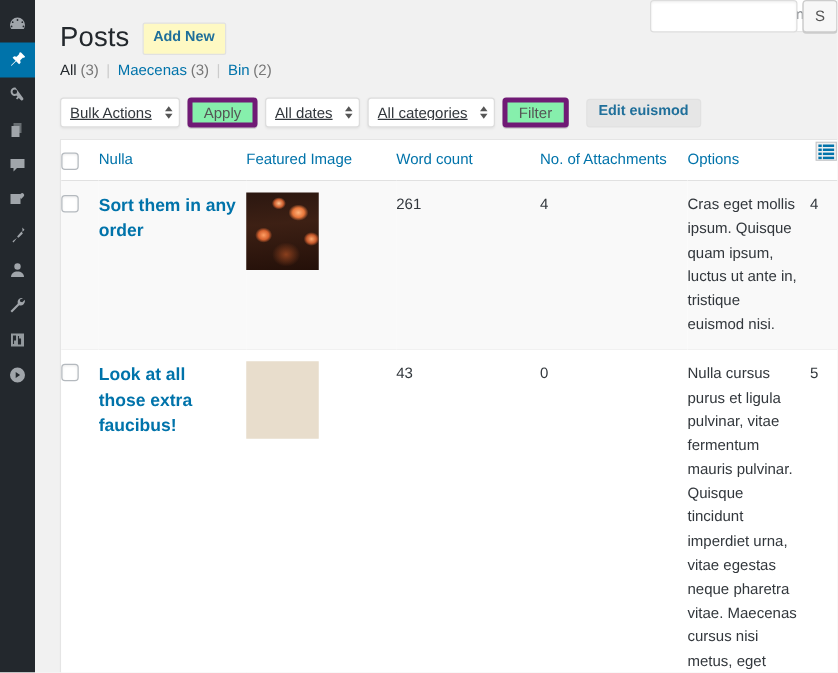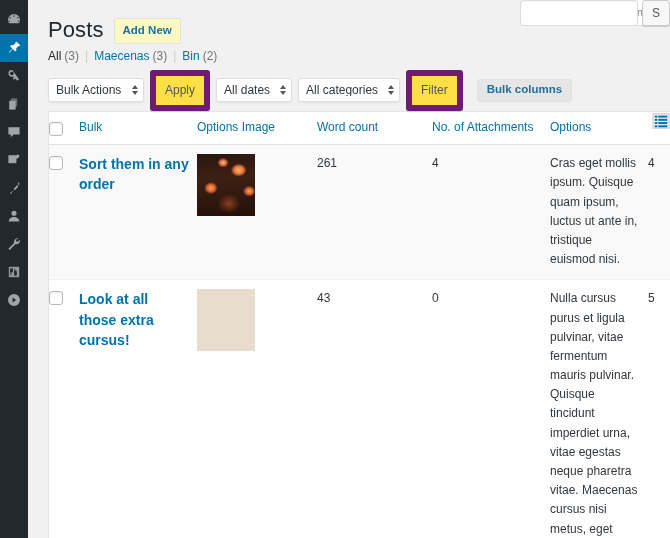--- a/index.html
+++ b/index.html
@@ -141,45 +141,46 @@
     border: 1px solid #ddd;
     border-radius: 3px;
     color: #32373c;
     font-size: 12px;
     font-family: "Liberation Sans", sans-serif;
     height: 24px;
     line-height: 1;
     padding: 0 20px 0 7px;
     box-shadow: 0 1px 2px rgba(0,0,0,.06);
     cursor: pointer;
+    text-decoration: underline;
   }
   .select-wrap { position: relative; display: inline-flex; }
   .select-wrap .sel-arrows {
     position: absolute; right: 6px; top: 50%;
     transform: translateY(-50%);
     pointer-events: none;
     display: flex; flex-direction: column; gap: 2px;
   }
   .sel-arrows i {
     display: block; width: 0; height: 0;
     border-left: 3.5px solid transparent;
     border-right: 3.5px solid transparent;
   }
   .sel-arrows i.up { border-bottom: 4px solid #555; }
   .sel-arrows i.dn { border-top: 4px solid #555; }
 
   button.wp-button {
-    background: #fde047;
-    border: 6px solid #701a75;
+    background: #86efac;
+    border: 4px solid #701a75;
     border-radius: 3px;
     box-shadow: 0 1px 0 #ccc;
     color: #555;
     font-size: 12px;
     font-family: "Liberation Sans", sans-serif;
-    height: 41px;
+    height: 24px;
     line-height: 1;
     padding: 0 9px;
     cursor: pointer;
     white-space: nowrap;
   }
   button.edit-columns-btn {
     background: #e6e6e6;
     border: 1px solid #e1e1e1;
     box-shadow: none;
     color: #1f6f9a;
@@ -501,21 +502,21 @@
           <select class="wp-select">
             <option>All categories</option>
           </select>
           <span class="sel-arrows">
               <i class="up"></i>
               <i class="dn"></i>
             </span>
         </span>
 
         <button class="wp-button">Filter</button>
-        <button class="wp-button edit-columns-btn">Bulk columns</button>
+        <button class="wp-button edit-columns-btn">Edit euismod</button>
 
         <div class="view-switch">
           <span class="list-view-icon">
             <svg width="18" height="18" viewBox="0 0 20 20">
               <rect x="1" y="2" width="18" height="16" fill="#f1f1f1" stroke="#c3c4c7" stroke-width="1"></rect>
               <rect x="3" y="4" width="3" height="2.2" fill="#0073aa"></rect>
               <rect x="7" y="4" width="10" height="2.2" fill="#0073aa"></rect>
               <rect x="3" y="7.6" width="3" height="2.2" fill="#0073aa"></rect>
               <rect x="7" y="7.6" width="10" height="2.2" fill="#0073aa"></rect>
               <rect x="3" y="11.2" width="3" height="2.2" fill="#0073aa"></rect>
@@ -526,22 +527,22 @@
           </span>
         </div>
       </div>
 
       <table class="wp-list-table">
         <thead>
           <tr>
             <th class="col-cb">
               <input class="cb" type="checkbox" style="">
             </th>
-            <th class="col-title">Bulk</th>
-            <th class="col-featured">Options Image</th>
+            <th class="col-title">Nulla</th>
+            <th class="col-featured">Featured Image</th>
             <th class="col-words">Word count</th>
             <th class="col-attach">No. of Attachments</th>
             <th class="col-excerpt">Options</th>
             <th class="col-extra"></th>
           </tr>
         </thead>
 
         <tbody>
           <tr class="alternate">
             <td class="col-cb">
@@ -561,21 +562,21 @@
             <td class="col-extra clipped-col">
               <span class="extra-text">4</span>
             </td>
           </tr>
 
           <tr>
             <td class="col-cb">
               <input class="cb" type="checkbox" style="">
             </td>
             <td class="col-title">
-              <a class="row-title">Look at all those extra cursus!</a>
+              <a class="row-title">Look at all those extra faucibus!</a>
             </td>
             <td class="col-featured">
               <span class="thumb couple"></span>
             </td>
             <td class="col-words">43</td>
             <td class="col-attach">0</td>
             <td class="col-excerpt">
               <span class="excerpt-text">Nulla cursus purus et ligula pulvinar, vitae fermentum mauris pulvinar. Quisque tincidunt imperdiet urna, vitae egestas neque pharetra vitae. Maecenas cursus nisi metus, eget molestie lacus faucibus sit amet. Cras...</span>
             </td>
             <td class="col-extra clipped-col">

